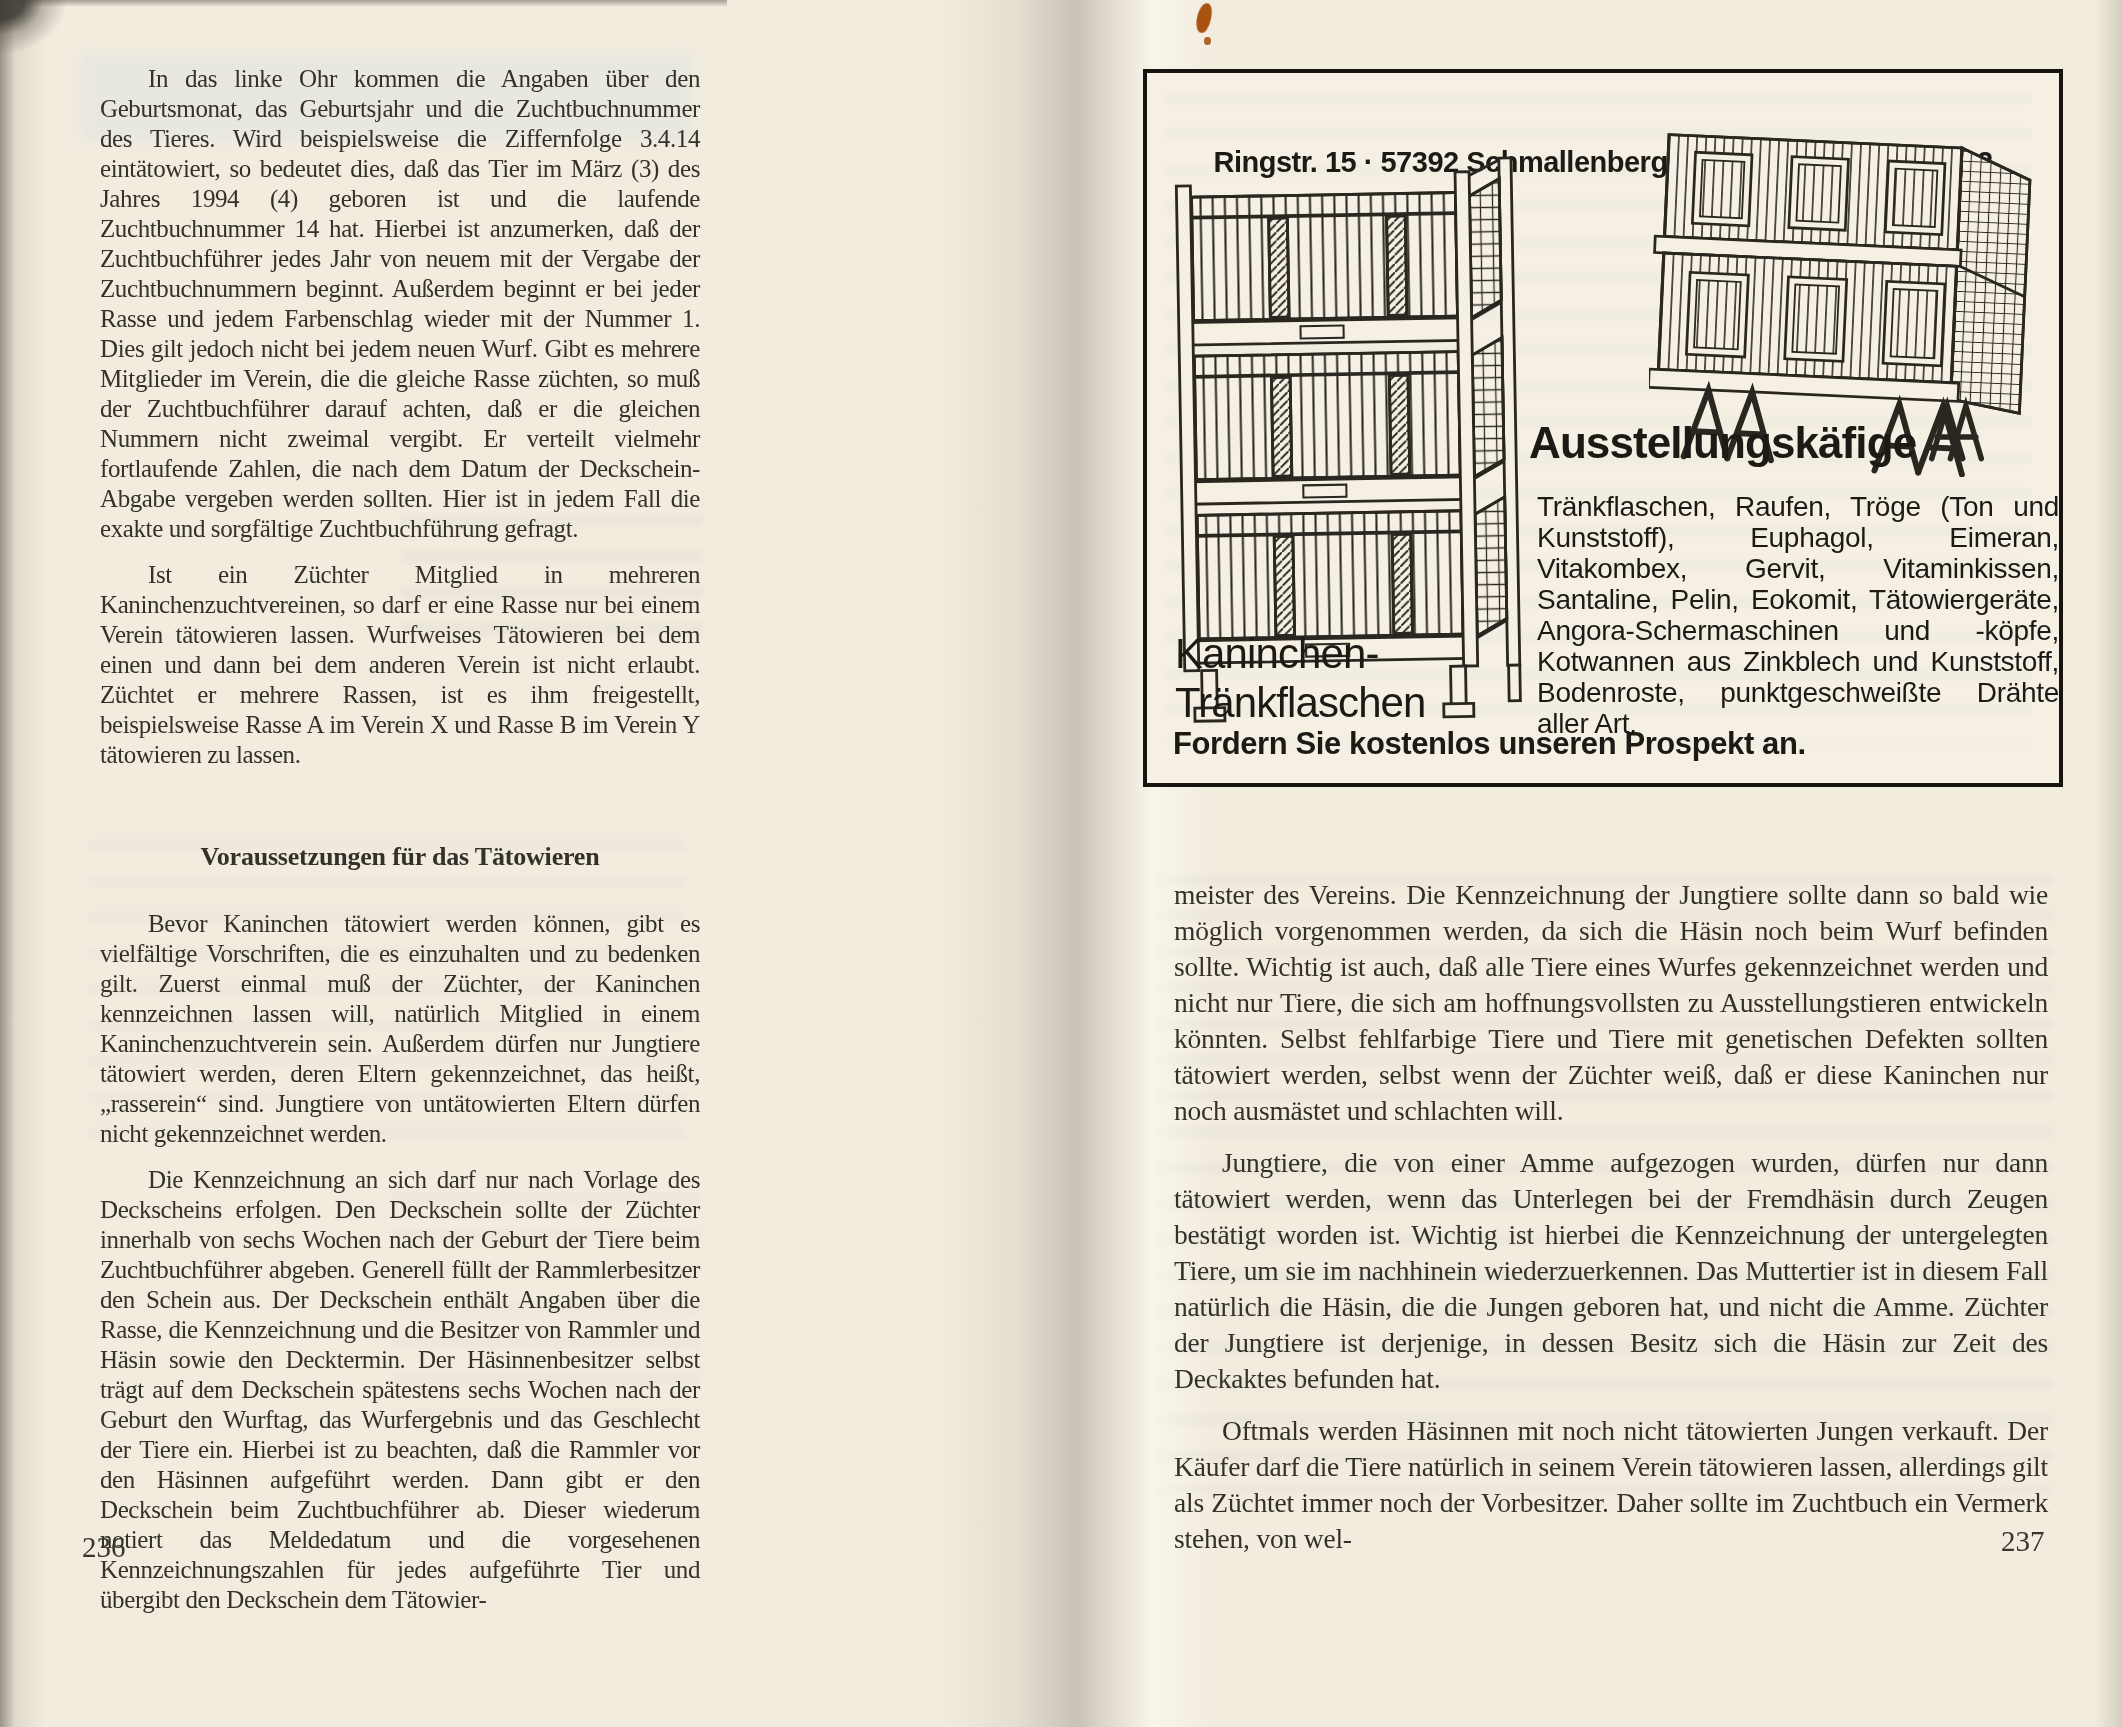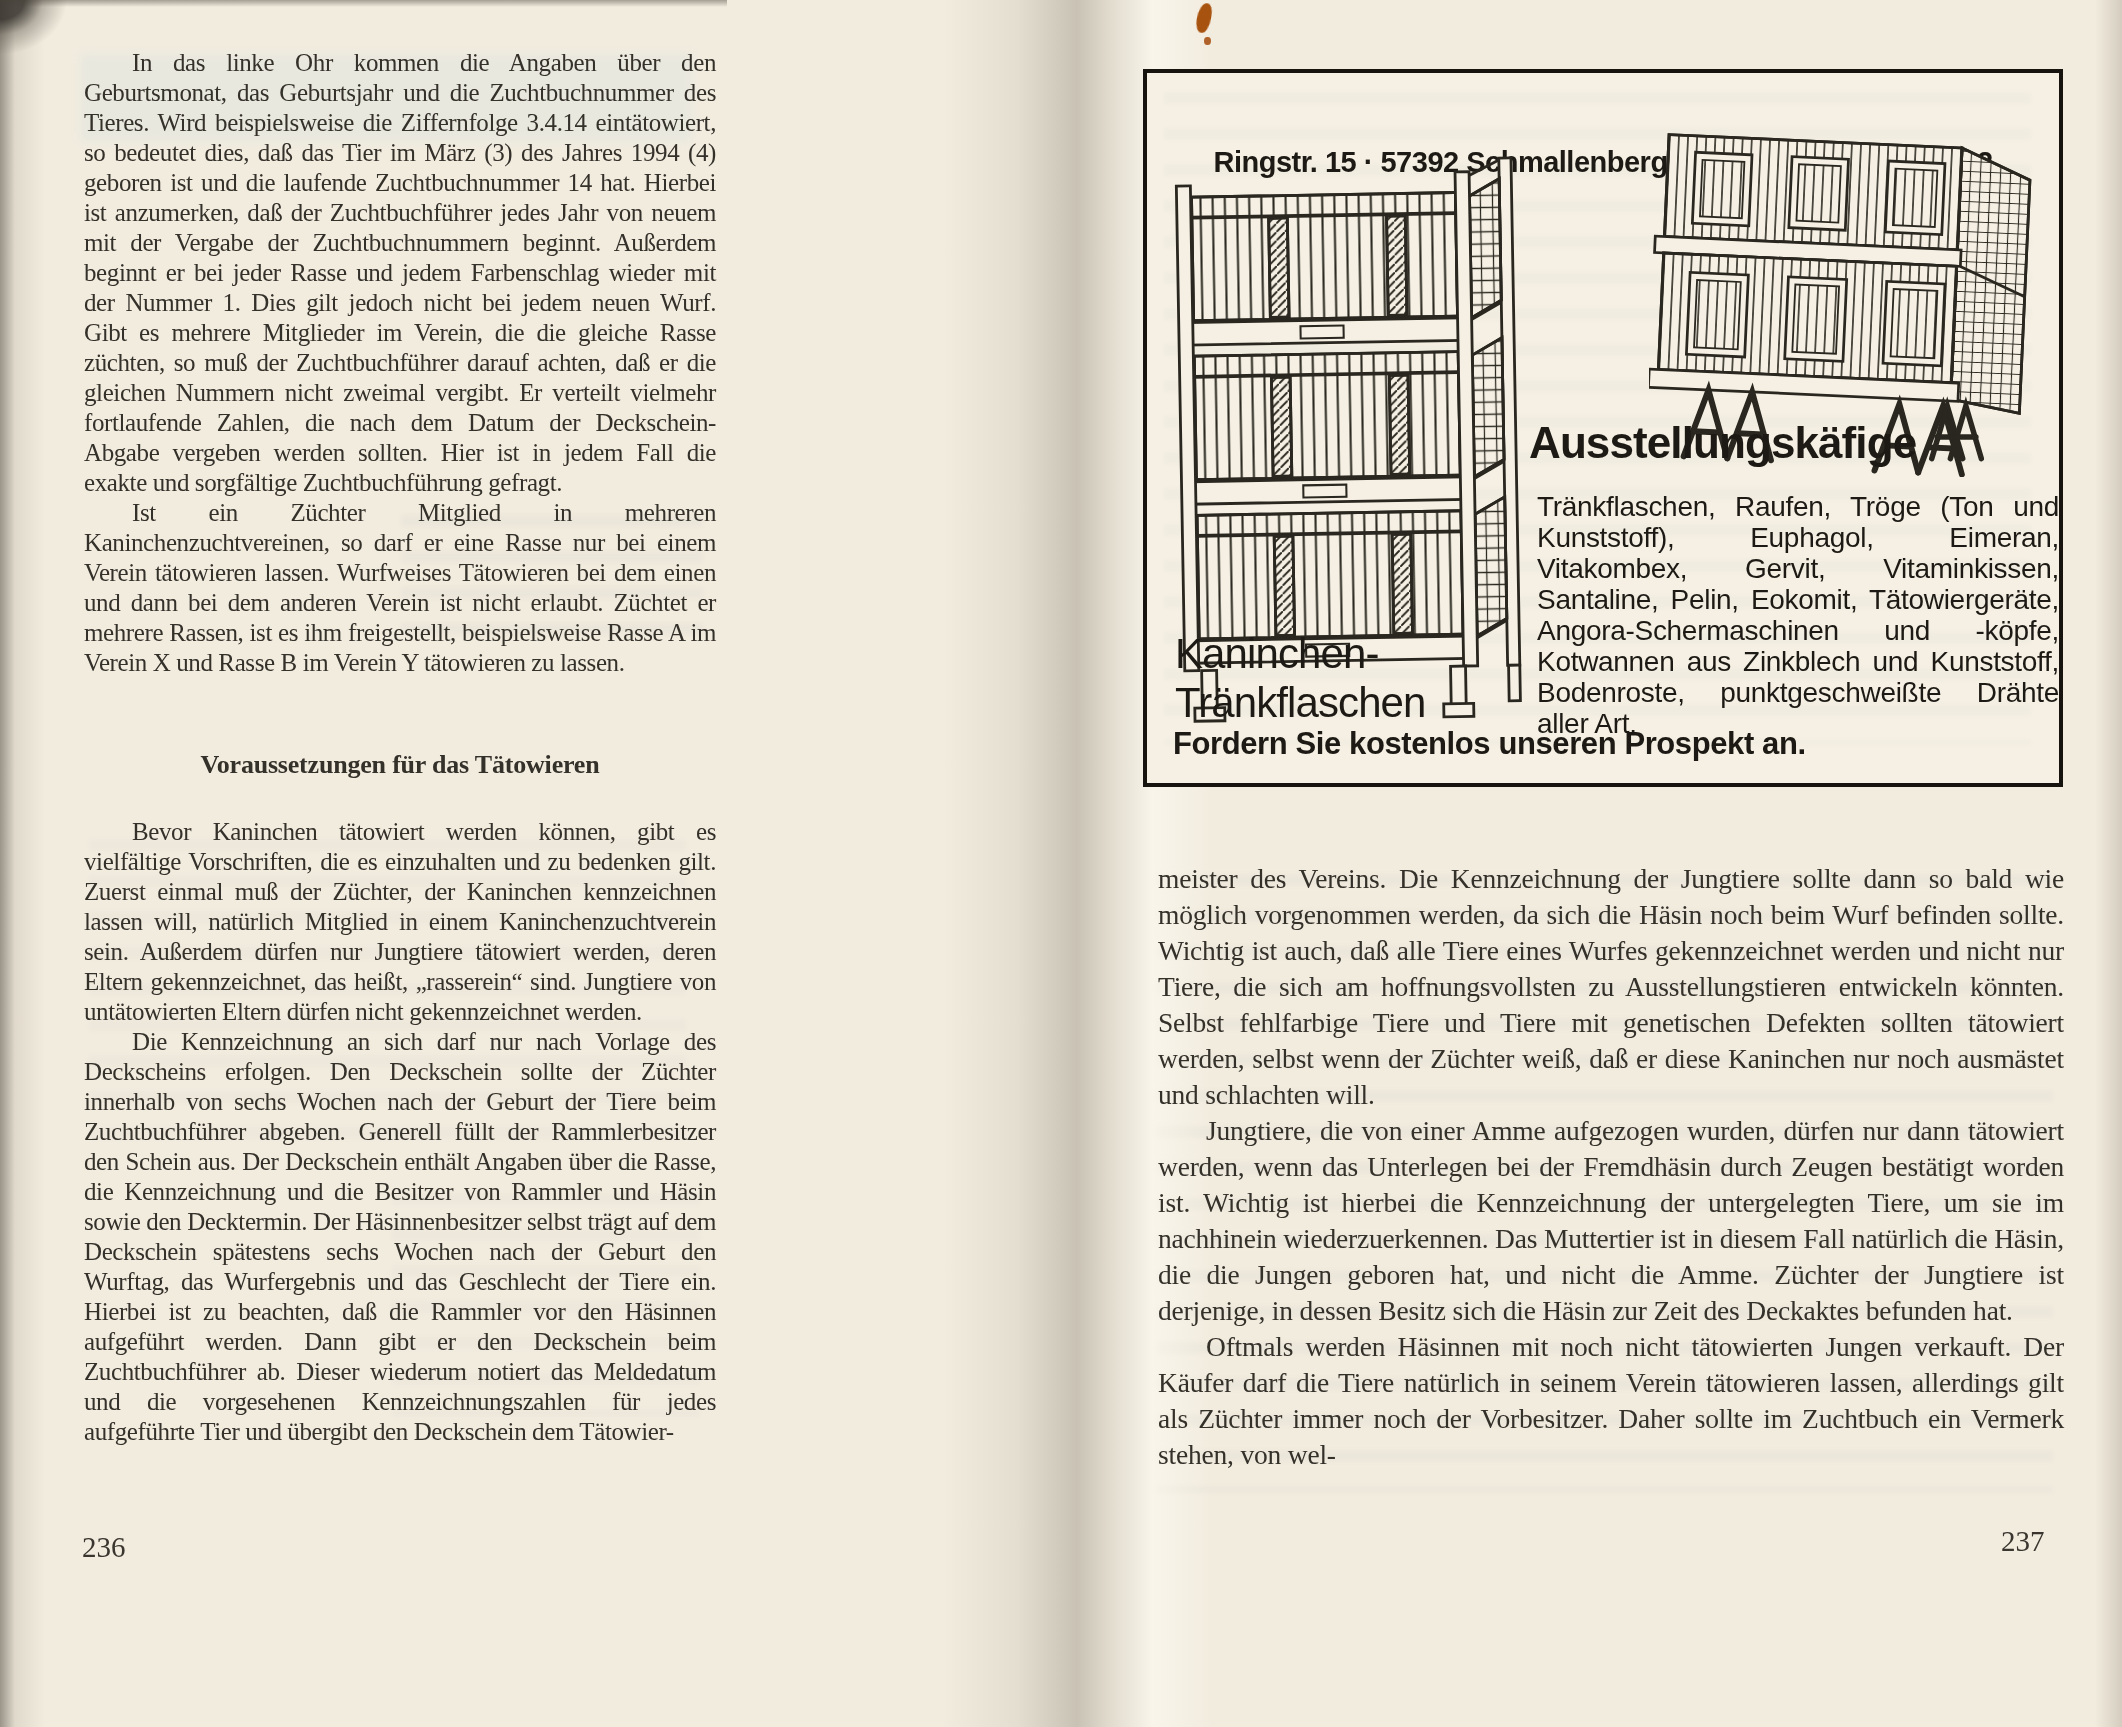--- a/index.html
+++ b/index.html
@@ -24,21 +24,21 @@
   .stain{position:absolute;left:1197px;top:2.8px;width:14px;height:30px;background:#a8520f;
     border-radius:60% 40% 55% 45%;transform:rotate(9deg);filter:blur(0.6px);}
   .stain-dot{position:absolute;left:1204px;top:37px;width:6.5px;height:8.4px;background:#b0622a;
     border-radius:50%;filter:blur(0.5px);}
   .tint{position:absolute;background:#dde4df;opacity:.45;filter:blur(4.7px);}
   .bleed{position:absolute;pointer-events:none;opacity:.08;filter:blur(1.9px);
     background:repeating-linear-gradient(180deg, rgba(104,124,114,.6) 0 12px, rgba(0,0,0,0) 12px 36px);}
   
   .col-left{position:absolute;left:84px;top:48px;width:632px;z-index:2;
     font-size:25px;line-height:30px;letter-spacing:-0.4px;text-align:justify;}
-  .para{margin:0;text-indent:48px;}
+  .para{margin:16px;text-indent:48px;}
   .para.noindent{text-indent:0;}
   .sec-heading{margin:72px 0 37px 0;text-align:center;font-weight:bold;
     font-size:26px;letter-spacing:-0.2px;text-indent:0;}
   .pageno{position:absolute;z-index:3;font-size:29px;color:#3a362f;}
   .pageno-left{left:82px;top:1531px;}
   .pageno-right{left:2001px;top:1525px;}
   
   .col-right{position:absolute;left:1158px;top:861px;width:906px;z-index:2;
     font-size:27.5px;line-height:36px;letter-spacing:-0.2px;text-align:justify;}
   
@@ -227,21 +227,21 @@
       <span>Kaninchen-</span><br>
       <span>Tränkflaschen</span>
     </div>
 
     <div class="ad-footer">Fordern Sie kostenlos unseren Prospekt an.</div>
   </div>
 
   <div class="col-right">
     <p class="para noindent">meister des Vereins. Die Kennzeichnung der Jungtiere sollte dann so bald wie möglich vorgenommen werden, da sich die Häsin noch beim Wurf befinden sollte. Wichtig ist auch, daß alle Tiere eines Wurfes gekennzeichnet werden und nicht nur Tiere, die sich am hoffnungsvollsten zu Ausstellungstieren entwickeln könnten. Selbst fehlfarbige Tiere und Tiere mit genetischen Defekten sollten tätowiert werden, selbst wenn der Züchter weiß, daß er diese Kaninchen nur noch ausmästet und schlachten will.</p>
     <p class="para">Jungtiere, die von einer Amme aufgezogen wurden, dürfen nur dann tätowiert werden, wenn das Unterlegen bei der Fremdhäsin durch Zeugen bestätigt worden ist. Wichtig ist hierbei die Kennzeichnung der untergelegten Tiere, um sie im nachhinein wiederzuerkennen. Das Muttertier ist in diesem Fall natürlich die Häsin, die die Jungen geboren hat, und nicht die Amme. Züchter der Jungtiere ist derjenige, in dessen Besitz sich die Häsin zur Zeit des Deckaktes befunden hat.</p>
-    <p class="para">Oftmals werden Häsinnen mit noch nicht tätowierten Jungen verkauft. Der Käufer darf die Tiere natürlich in seinem Verein tätowieren lassen, allerdings gilt als Züchter immer noch der Vorbesitzer. Daher sollte im Zuchtbuch ein Vermerk stehen, von wel-</p>
+    <p class="para">Oftmals werden Häsinnen mit noch nicht tätowierten Jungen verkauft. Der Käufer darf die Tiere natürlich in seinem Verein tätowieren lassen, allerdings gilt als Züchtet immer noch der Vorbesitzer. Daher sollte im Zuchtbuch ein Vermerk stehen, von wel-</p>
   </div>
   <div class="pageno pageno-right">237</div>
 
   <div class="gutter"></div>
   <div class="edge-left"></div>
   <div class="corner-tl"></div>
   <div class="edge-top"></div>
   <div class="edge-right"></div>
   <div class="stain"></div>
   <div class="stain-dot"></div>

